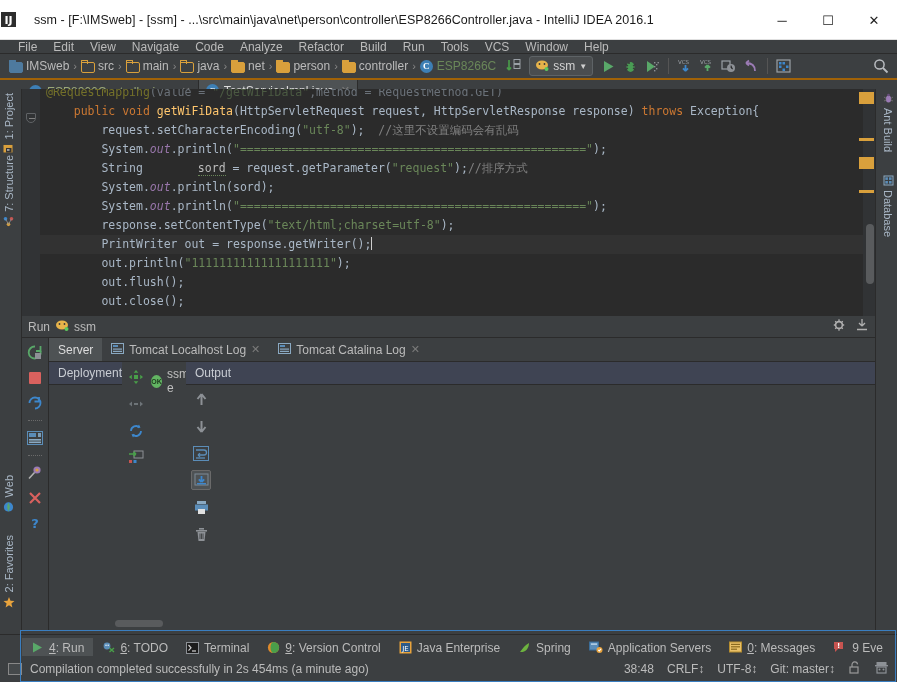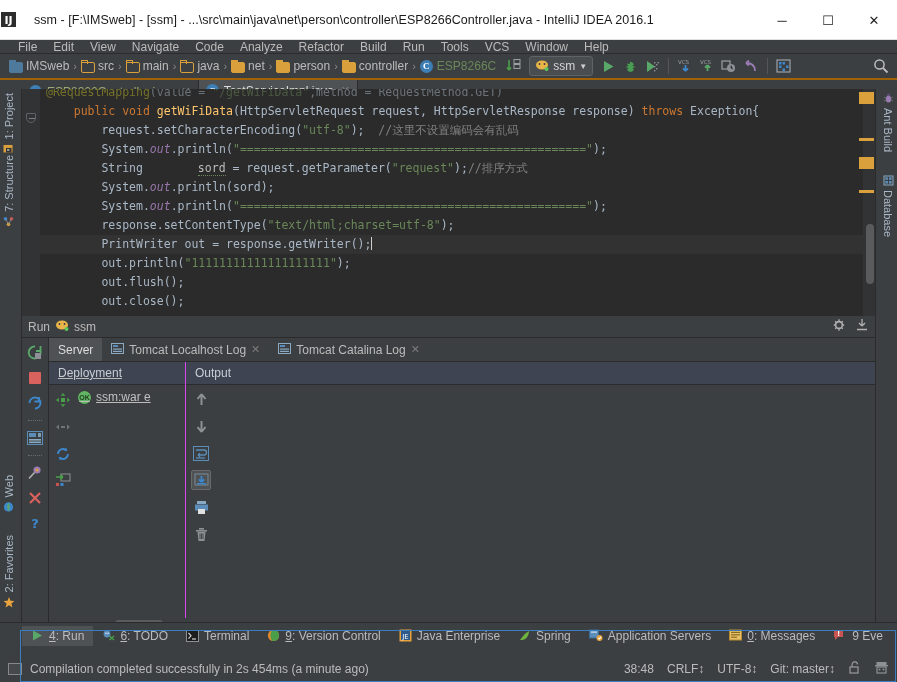--- a/index.html
+++ b/index.html
@@ -130,42 +130,42 @@
   .runtools { width:27px; background:#3c3f41; display:flex; flex-direction:column; align-items:center;
               padding-top:6px; gap:7px; flex:none; border-right:1px solid #2b2b2b;}
   .rt { width:18px; height:18px; display:flex; align-items:center; justify-content:center; }
   .rtsep { width:14px; height:1px; border-top:1px dotted #6a6a6a; margin:1px 0;}
   .runmain { flex:1; display:flex; flex-direction:column; min-width:0; }
   .subtabs { height:24px; display:flex; align-items:stretch; border-bottom:1px solid #2b2b2b; background:#3c3f41;}
   .subtab { display:flex; align-items:center; gap:5px; padding:0 9px; font-size:12px; color:#bbb; }
   .subtab.active { background:#4e5254; color:#dcdcdc; }
   .subtab .x { color:#7b7b7b; font-size:11px; }
   .panels { flex:1; display:flex; min-height:0; }
-  .deployPane { width:137px; flex:none; display:flex; flex-direction:column; border-right:1px solid #d946ef;text-decoration:underline;}
+  .deployPane { width:137px; flex:none; display:flex; flex-direction:row; border-right:3px solid #d946ef;}
   .outPane { flex:1; display:flex; flex-direction:column; min-width:0;}
   .paneHdr { height:23px; background:#3f4453; color:#c9cdd3; display:flex; align-items:center;
              padding-left:9px; font-size:12px; border-bottom:1px solid #2b2b2b;}
   .paneBody { flex:1; background:#3c3f41; display:flex; min-height:0; }
   .depTools { width:27px; flex:none; display:flex; flex-direction:column; align-items:center;
               padding-top:6px; gap:9px;}
   .depTree { flex:1; padding-top:5px; }
   .treeRow { display:flex; align-items:center; gap:5px; font-size:12px; color:#c0c0c0; padding-left:2px;}
   .okBadge { width:13px;height:13px;border-radius:50%;background:#62b562;color:#1d3b1d;font-size:7px;
              display:flex;align-items:center;justify-content:center;font-weight:bold;}
   .outTools { width:30px; flex:none; display:flex; flex-direction:column; align-items:center;
               padding-top:4px; gap:7px; }
   .ot { width:20px;height:20px;display:flex;align-items:center;justify-content:center;border-radius:2px;}
   .ot.sel { background:#4e5254; border:1px solid #6a6a6a;}
   .outText { flex:1; }
   .hscrollwrap { height:12px; background:#3c3f41; position:relative; }
   .hscroll { position:absolute; height:7px; top:2px; background:#595b5d; border-radius:4px;}
 
   
   .btmtabs {
-    position:absolute; left:0; right:0; bottom:34px; height:26px; background:#3c3f41;
+    position:absolute; left:0; right:0; bottom:22px; height:26px; background:#3c3f41;
     display:flex; align-items:center; border-top:1px solid #2b2b2b; padding-left:22px; overflow:hidden;
   }
   .btab { display:flex; align-items:center; gap:5px; padding:3px 9px; font-size:12px; color:#bbb; white-space:nowrap;}
   .btab.sel { background:#4e5254; }
   .btab u { text-decoration:underline; }
   .statusbar {
     position:absolute; left:0; right:0; bottom:0; height:26px; background:#3c3f41;
     display:flex; align-items:center; padding:0 8px; font-size:12px; color:#bbbbbb; gap:8px;
   }
   .sb-right { margin-left:auto; display:flex; align-items:center; gap:13px; }

